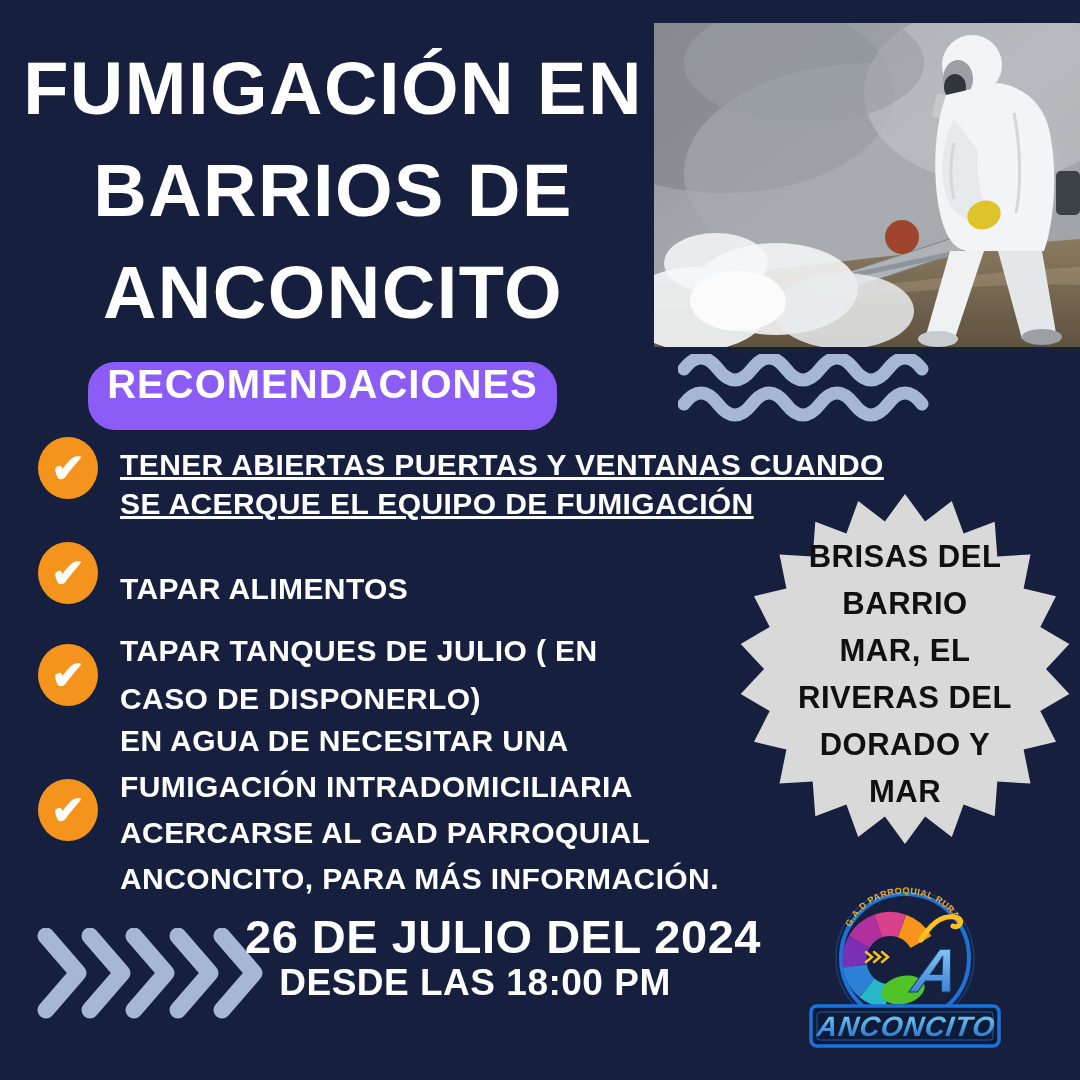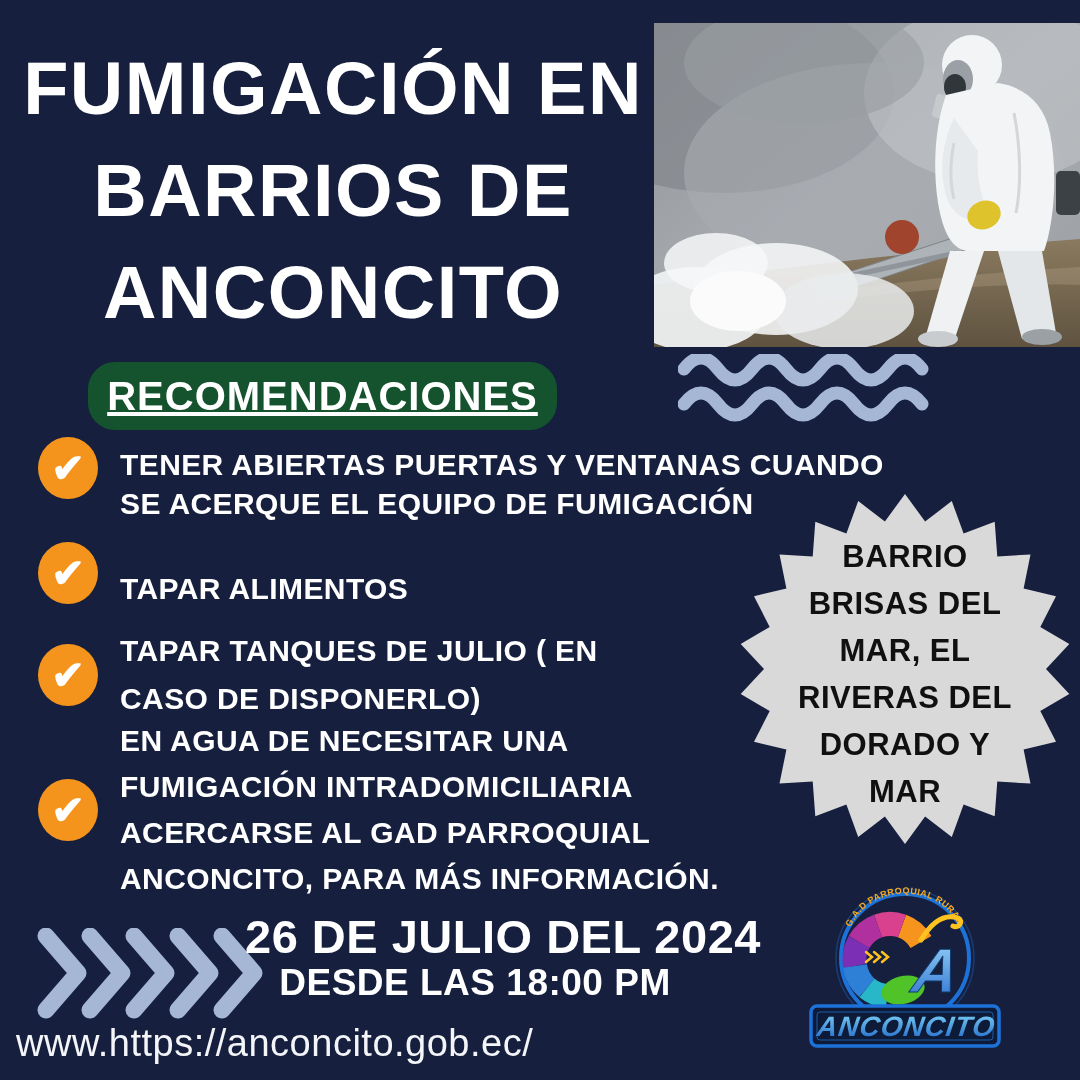--- a/index.html
+++ b/index.html
@@ -15,36 +15,36 @@
   
   .photo { position:absolute; left:654px; top:23px; width:426px; height:324px; }
   .photo svg { display:block; }
 
   
   .waves { position:absolute; left:678px; top:354px; }
 
   
   .rec-badge {
     position:absolute; left:88px; top:362px; width:469px; height:68px;
-    background:#14532d; border-radius:27px;
-    display:flex; align-items:center; justify-content:center;
-    color:#ffffff; font-size:40px; font-weight:700; letter-spacing:1px;text-decoration:underline;
+    background:#8b5cf6; border-radius:27px;
+    display:flex; justify-content:center;
+    color:#ffffff; font-size:40px; font-weight:700; letter-spacing:1px;
   }
 
   
   .check-item { position:absolute; left:38px; width:960px; }
   .check-badge {
     position:absolute; left:0; width:60px; height:62px; border-radius:50%;
     background:#F5941D; color:#ffffff;
     display:flex; align-items:center; justify-content:center;
     font-size:40px; font-weight:700;
   }
   .check-text { position:absolute; left:82px; color:#ffffff; font-weight:700;
     font-size:30px; letter-spacing:0.4px; white-space:nowrap; }
-  .ci1 { top:437px; } .ci1 .check-badge { top:0; }   .ci1 .check-text { top:8px;  line-height:39px; }
+  .ci1 { top:437px; } .ci1 .check-badge { top:0; }   .ci1 .check-text { top:8px;  line-height:39px;text-decoration:underline; }
   .ci2 { top:542px; } .ci2 .check-badge { top:0; }   .ci2 .check-text { top:25px; line-height:44px; }
   .ci3 { top:644px; } .ci3 .check-badge { top:0; }   .ci3 .check-text { top:-17px; line-height:48px; }
   .ci4 { top:779px; } .ci4 .check-badge { top:0; }   .ci4 .check-text { top:-61px; line-height:46px; }
 
   
   .star { position:absolute; left:737px; top:492px; width:336px; height:354px; }
   .star svg { position:absolute; left:0; top:0; }
   .star-text { position:absolute; left:0; top:41px; width:100%; text-align:center;
     color:#101010; font-weight:700; font-size:31px; line-height:47px; letter-spacing:0.5px; }
 
@@ -170,43 +170,42 @@
       <div>ACERCARSE AL GAD PARROQUIAL</div>
       <div>ANCONCITO, PARA MÁS INFORMACIÓN.</div>
     </div>
   </div>
 
   <div class="star">
     <svg width="336" height="354" viewBox="0 0 336 354">
       <polygon id="star-poly" points="168.0,2.0 188.1,29.5 214.8,9.1 226.6,41.5 257.7,29.8 260.3,64.4 293.5,62.4 286.6,96.4 319.0,104.3 303.3,135.0 332.3,152.1 309.0,177.0 332.3,201.9 303.3,219.0 319.0,249.7 286.6,257.6 293.5,291.6 260.3,289.6 257.7,324.2 226.6,312.5 214.8,344.9 188.1,324.5 168.0,352.0 147.9,324.5 121.2,344.9 109.4,312.5 78.3,324.2 75.7,289.6 42.5,291.6 49.4,257.6 17.0,249.7 32.7,219.0 3.7,201.9 27.0,177.0 3.7,152.1 32.7,135.0 17.0,104.3 49.4,96.4 42.5,62.4 75.7,64.4 78.3,29.8 109.4,41.5 121.2,9.1 147.9,29.5" fill="#D9D9D9"></polygon>
     </svg>
     <div class="star-text">
+      <div>BRISAS DEL</div>
       <div>BARRIO</div>
-      <div>BRISAS DEL</div>
       <div>MAR, EL</div>
       <div>RIVERAS DEL</div>
       <div>DORADO Y</div>
       <div>MAR</div>
     </div>
   </div>
 
   <svg class="chevrons" width="230" height="92" viewBox="0 0 230 92">
     <polyline points="10,8 42,45 10,82" fill="none" stroke="#A5B7D4" stroke-width="17" stroke-linecap="round" stroke-linejoin="round"></polyline>
     <polyline points="54,8 86,45 54,82" fill="none" stroke="#A5B7D4" stroke-width="17" stroke-linecap="round" stroke-linejoin="round"></polyline>
     <polyline points="98,8 130,45 98,82" fill="none" stroke="#A5B7D4" stroke-width="17" stroke-linecap="round" stroke-linejoin="round"></polyline>
     <polyline points="142,8 174,45 142,82" fill="none" stroke="#A5B7D4" stroke-width="17" stroke-linecap="round" stroke-linejoin="round"></polyline>
     <polyline points="186,8 218,45 186,82" fill="none" stroke="#A5B7D4" stroke-width="17" stroke-linecap="round" stroke-linejoin="round"></polyline>
   </svg>
 
   <div class="schedule">
     <div class="date">26 DE JULIO DEL 2024</div>
     <div class="time">DESDE LAS 18:00 PM</div>
   </div>
 
-  <div class="url">www.https://anconcito.gob.ec/</div>
 
   <div class="logo">
     <svg width="200" height="176" viewBox="0 0 200 176">
       <defs>
         <linearGradient id="aGrad" x1="0" y1="0" x2="0" y2="1">
           <stop offset="0" stop-color="#9bd6f8"></stop>
             <stop offset="1" stop-color="#2a6fd0"></stop>
         </linearGradient>
         <linearGradient id="bannerGrad" x1="0" y1="0" x2="0" y2="1">
           <stop offset="0" stop-color="#7fd4f7"></stop>

